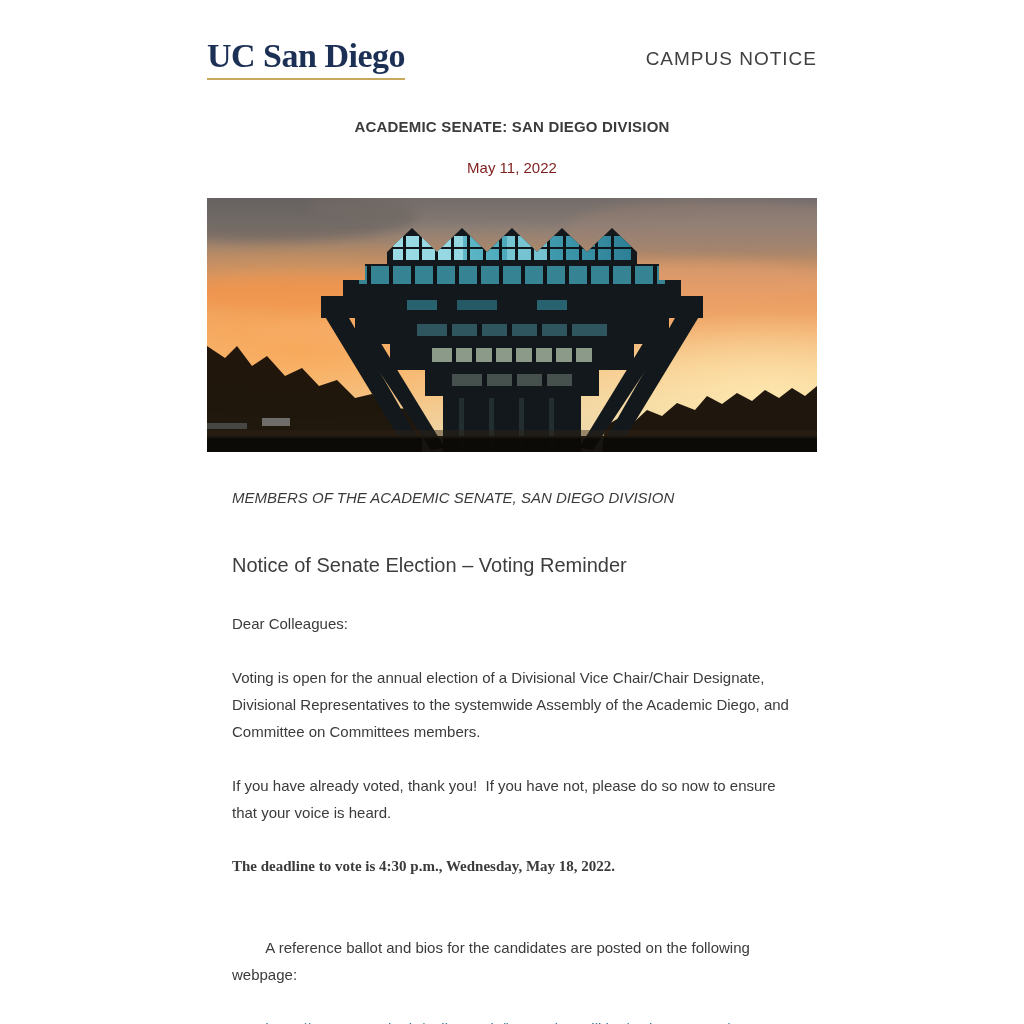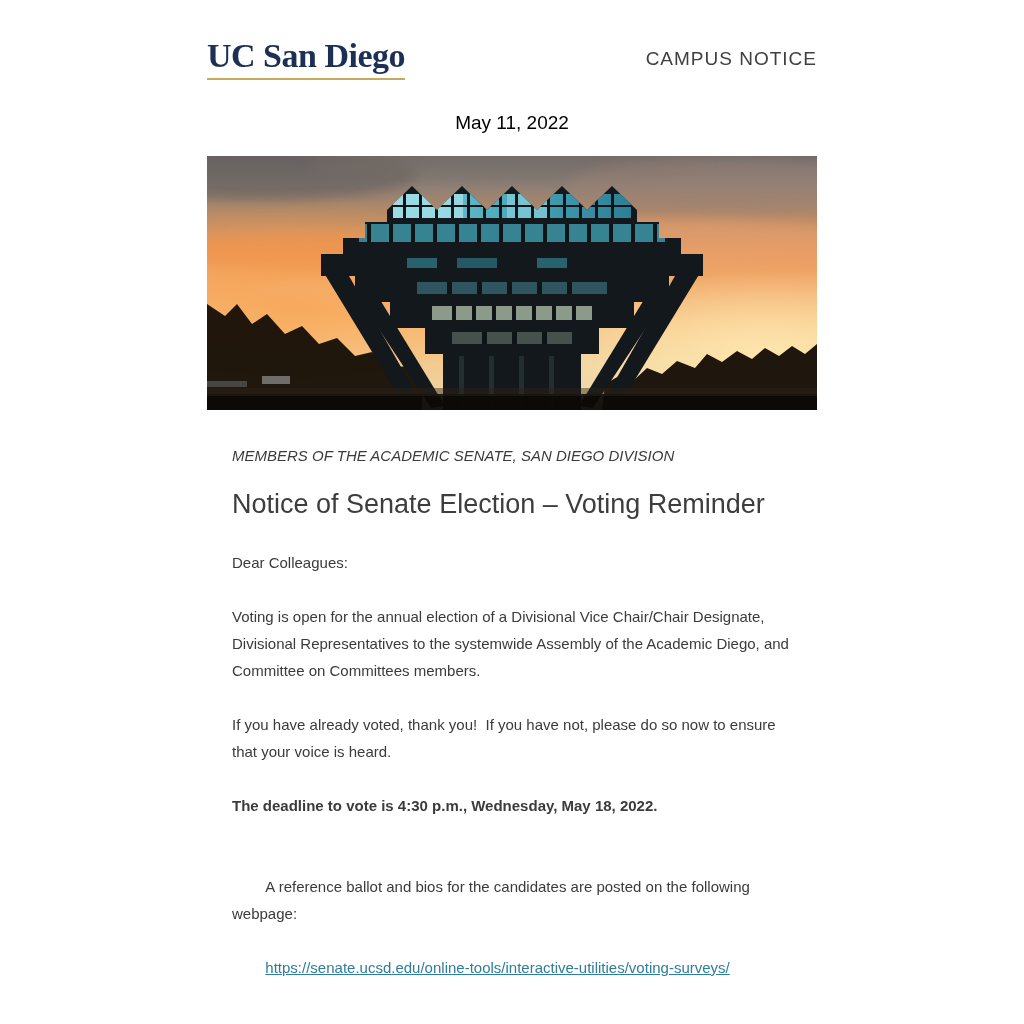--- a/index.html
+++ b/index.html
@@ -18,45 +18,46 @@
     font-size: 34px; font-weight: bold; letter-spacing: -0.5px;
     color: #1b3054; line-height: 1;
     border-bottom: 2px solid #c6a95c; padding-bottom: 5px; text-align: right;
   }
   .campus-notice {
     font-size: 19px; color: #404040; letter-spacing: 1px; font-weight: 400;
   }
 
   
   .dept { margin-top: 30px; text-align: center; font-size: 15px; font-weight: bold; color: #3b3b3b; letter-spacing: 0.2px; }
-  .date { margin-top: 24px; text-align: center; font-size: 19px; color: #000000; }
+  .date { margin-top: 24px; text-align: center; font-size: 15px; color: #7f1d1d; }
 
   
   .hero { margin-top: 22px; width: 610px; height: 254px; line-height: 0; }
   .hero svg { width: 100%; height: 100%; display: block; }
 
   
   .content { padding: 0 25px; color: #3b3b3b; font-size: 15px; line-height: 27px; }
   .salutation { margin-top: 32px; font-style: italic; }
-  .title { margin-top: 17px; font-size: 27px; line-height: 36px; font-weight: 400; color: #3d3d3d; }
+  .title { margin-top: 36px; font-size: 20px; line-height: 36px; font-weight: 400; color: #3d3d3d; }
   .para { margin-top: 27px; white-space: pre-wrap; }
-  .para.bold { font-weight: bold; }
+  .para.bold { font-weight: bold; font-family: Liberation Serif, serif; }
   .link { color: #2e7d9c; text-decoration: underline; cursor: pointer; display: inline-block; }
 </style>
 </head>
 <body>
 
 <div class="page">
   <div class="email">
 
     <div class="header">
       <div class="logo">UC San Diego</div>
       <div class="campus-notice">CAMPUS NOTICE</div>
     </div>
 
+    <div class="dept">ACADEMIC SENATE: SAN DIEGO DIVISION</div>
     <div class="date">May 11, 2022</div>
 
     <div class="hero">
 
       <svg viewBox="0 0 610 254" preserveAspectRatio="none">
         <defs>
           <linearGradient id="sky" x1="0" y1="0" x2="0" y2="1">
             <stop offset="0" stop-color="#6f6a6b"></stop>
             <stop offset="0.10" stop-color="#8a7f78"></stop>
             <stop offset="0.22" stop-color="#b08868"></stop>

